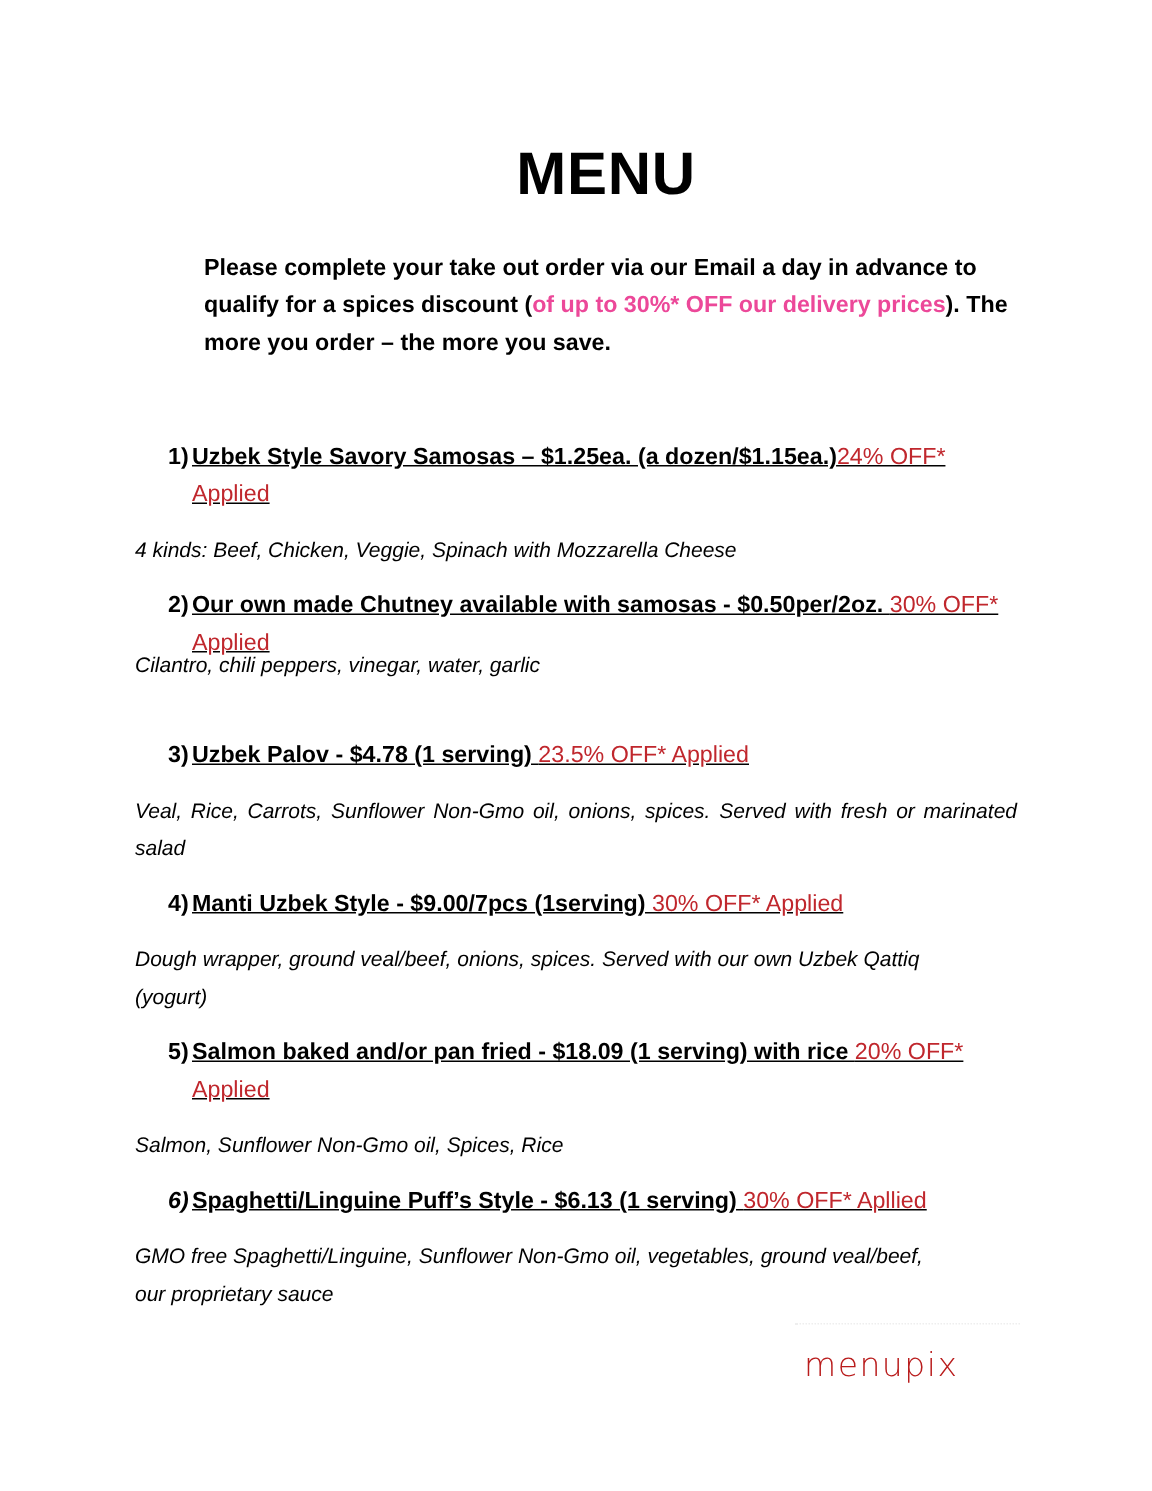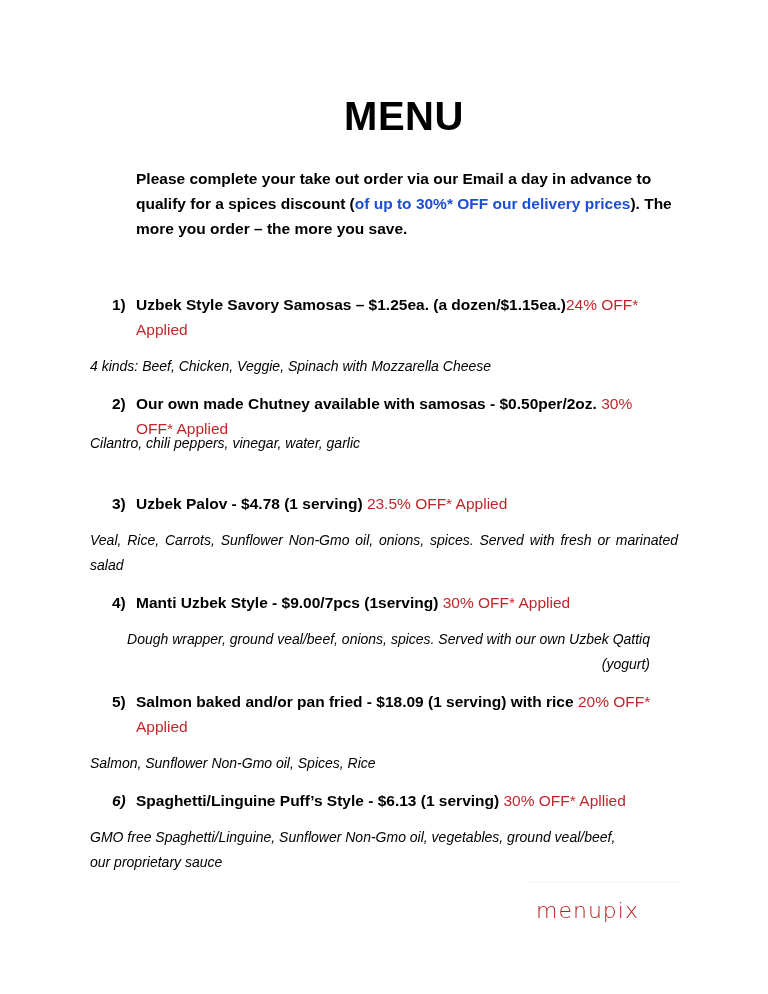--- a/index.html
+++ b/index.html
@@ -2,24 +2,24 @@
 <html><head>
   <meta charset="utf-8">
   <style>
     html, body { margin: 0; padding: 0; background: #ffffff; }
     body { width: 768px; height: 994px; position: relative; overflow: hidden;
            font-family: "Liberation Sans", "DejaVu Sans", sans-serif; color: #000; }
     .title { position: absolute; top: 94px; left: 0; width: 768px; text-align: center;
              font-size: 40px; font-weight: bold; letter-spacing: 0.5px; margin-left: 20px; }
     .intro { position: absolute; top: 166px; left: 136px; width: 540px;
              font-size: 15.5px; font-weight: bold; line-height: 25px; }
-    .red { color: #1d4ed8; }
+    .red { color: #ec4899; }
     .item { position: absolute; left: 112px; width: 560px; font-size: 15.5px; line-height: 25px; }
     .item .num { position: absolute; left: 0; top: 0; font-weight: bold; }
-    .item .body { margin-left: 24px; }
+    .item .body { margin-left: 16px; text-decoration: underline; }
     .item .name { font-weight: bold; }
     .item .disc { color: #c0272d; font-weight: normal; }
     .italic-num { font-style: italic; }
     .desc { position: absolute; left: 90px; width: 588px; font-size: 14px; line-height: 25px;
             font-style: italic; }
     .desc.justify { text-align: justify; text-align-last: left; }
     .watermark { position: absolute; left: 536px; top: 898px; font-size: 22px; color: #b91c1c;
                  letter-spacing: 1px; font-family: "DejaVu Sans", sans-serif; font-weight: 300; }
     .watermark-line { position: absolute; left: 530px; top: 882px; width: 150px; height: 6px;
                       border-top: 1px dotted #eeeeee; }
@@ -46,21 +46,21 @@
 <div class="item" style="top:491px;">
   <span class="num">3)</span>
   <div class="body"><span class="name">Uzbek Palov - $4.78 (1 serving) </span><span class="disc">23.5% OFF* Applied</span></div>
 </div>
 <div class="desc justify" style="top:528px;">Veal, Rice, Carrots, Sunflower Non-Gmo oil, onions, spices. Served with fresh or marinated salad</div>
 
 <div class="item" style="top:590px;">
   <span class="num">4)</span>
   <div class="body"><span class="name">Manti Uzbek Style - $9.00/7pcs (1serving) </span><span class="disc">30% OFF* Applied</span></div>
 </div>
-<div class="desc" style="top:627px; width:560px;text-align:right;">Dough wrapper, ground veal/beef, onions, spices. Served with our own Uzbek Qattiq (yogurt)</div>
+<div class="desc" style="top:627px; width:560px;">Dough wrapper, ground veal/beef, onions, spices. Served with our own Uzbek Qattiq (yogurt)</div>
 
 <div class="item" style="top:689px;">
   <span class="num">5)</span>
   <div class="body"><span class="name">Salmon baked and/or pan fried - $18.09 (1 serving) with rice </span><span class="disc">20% OFF* Applied</span></div>
 </div>
 <div class="desc" style="top:751px;">Salmon, Sunflower Non-Gmo oil, Spices, Rice</div>
 
 <div class="item" style="top:788px;">
   <span class="num italic-num">6)</span>
   <div class="body"><span class="name">Spaghetti/Linguine Puff’s Style - $6.13 (1 serving) </span><span class="disc">30% OFF* Apllied</span></div>

